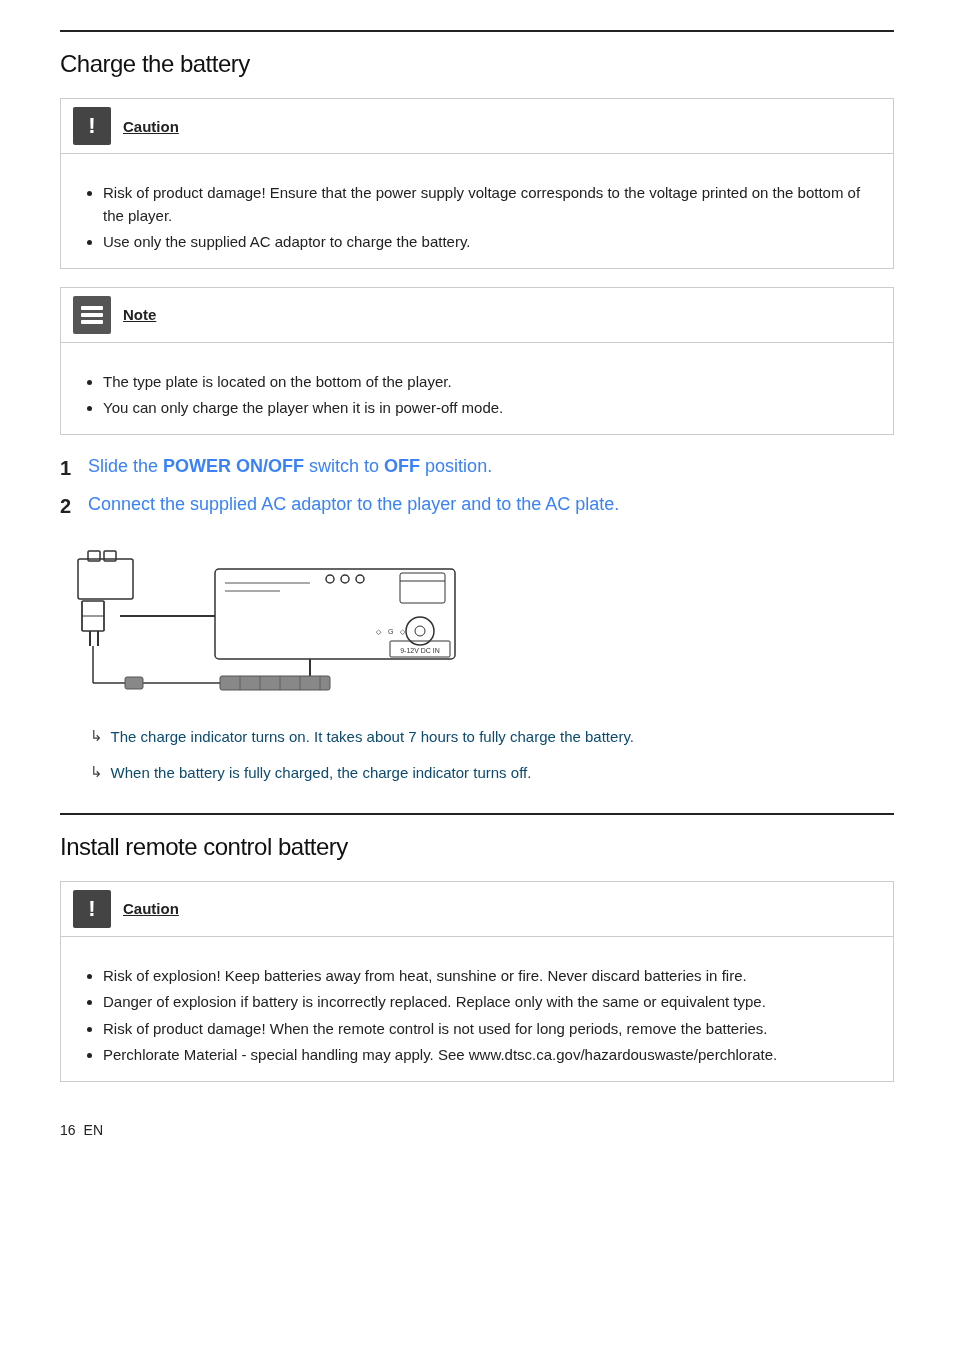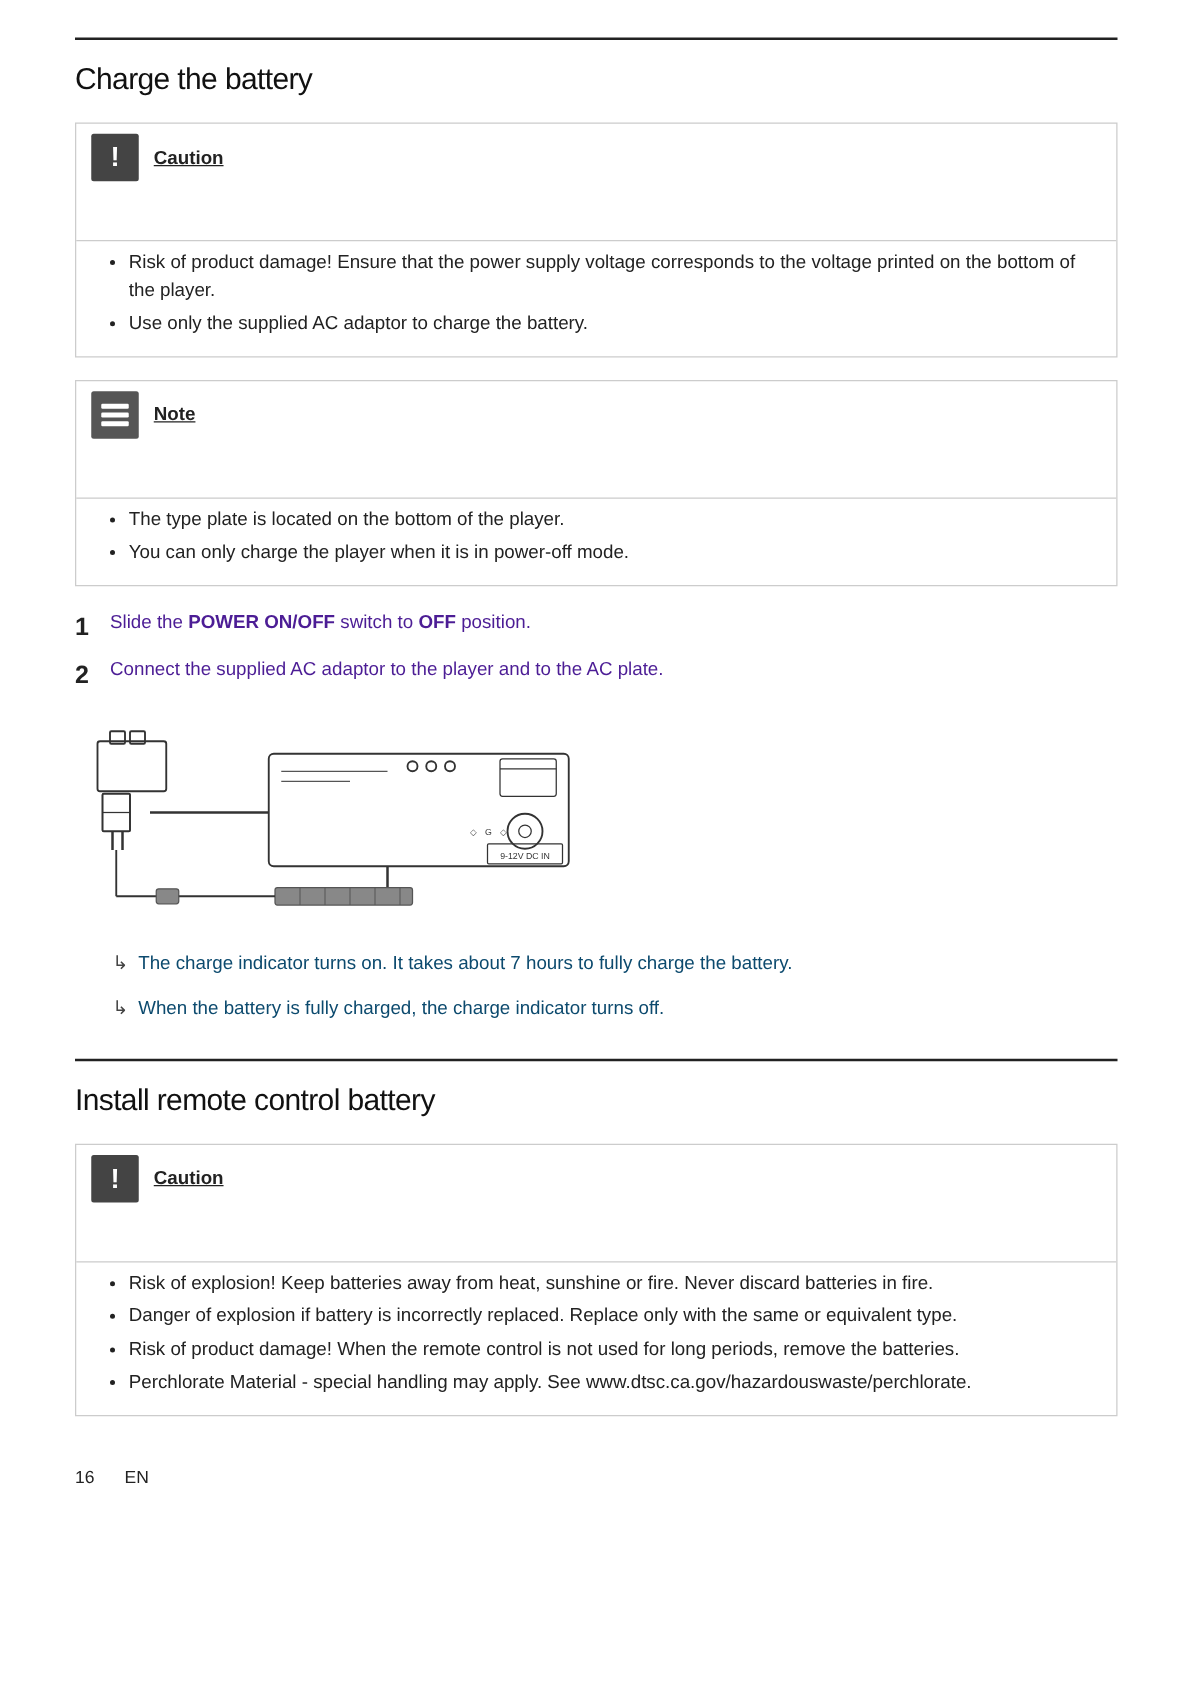--- a/index.html
+++ b/index.html
@@ -79,22 +79,21 @@
 
     .notice-label {
       font-size: 15px;
       font-weight: bold;
       color: #222;
       text-decoration: underline;
     }
 
     .notice-body {
       border-top: 1px solid #ccc;
-      padding: 6px 18px 10px 24px;
-      margin-top: 39px;
+      padding: 28px 18px 10px 24px;
     }
 
     .notice-body ul {
       list-style: disc;
       padding-left: 18px;
     }
 
     .notice-body ul li {
       margin-bottom: 4px;
       line-height: 1.5;
@@ -114,22 +113,22 @@
     }
 
     .step-num {
       font-size: 20px;
       font-weight: bold;
       min-width: 28px;
       color: #222;
     }
 
     .step-text {
-      font-size: 15px;
-      color: #4c1d95;
+      font-size: 18px;
+      color: #3b82f6;
     }
 
     .step-text strong {
       font-weight: bold;
     }
 
     
     .diagram-area {
       margin: 20px 0 20px 0;
       display: flex;
@@ -172,21 +171,21 @@
     
     .page-footer {
       margin-top: 40px;
       font-size: 14px;
       color: #222;
     }
 
     .footer-text {
       display: flex;
       align-items: center;
-      gap: 24px;
+      gap: 8px;
     }
   </style>
 </head>
 <body>
 
 <hr class="page-top-rule">
 
 <h1 class="section-title">Charge the battery</h1>
 
 <div class="notice-box">

